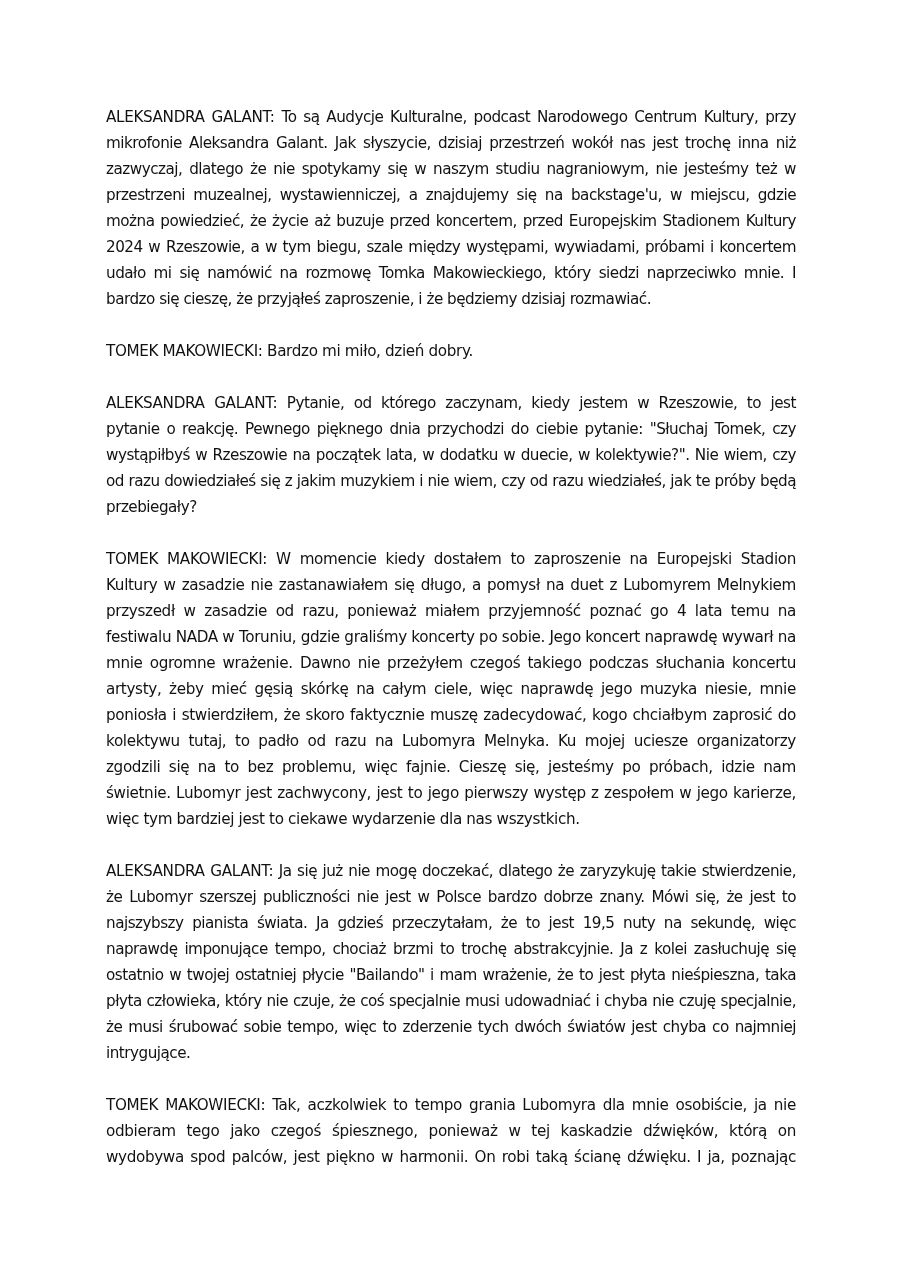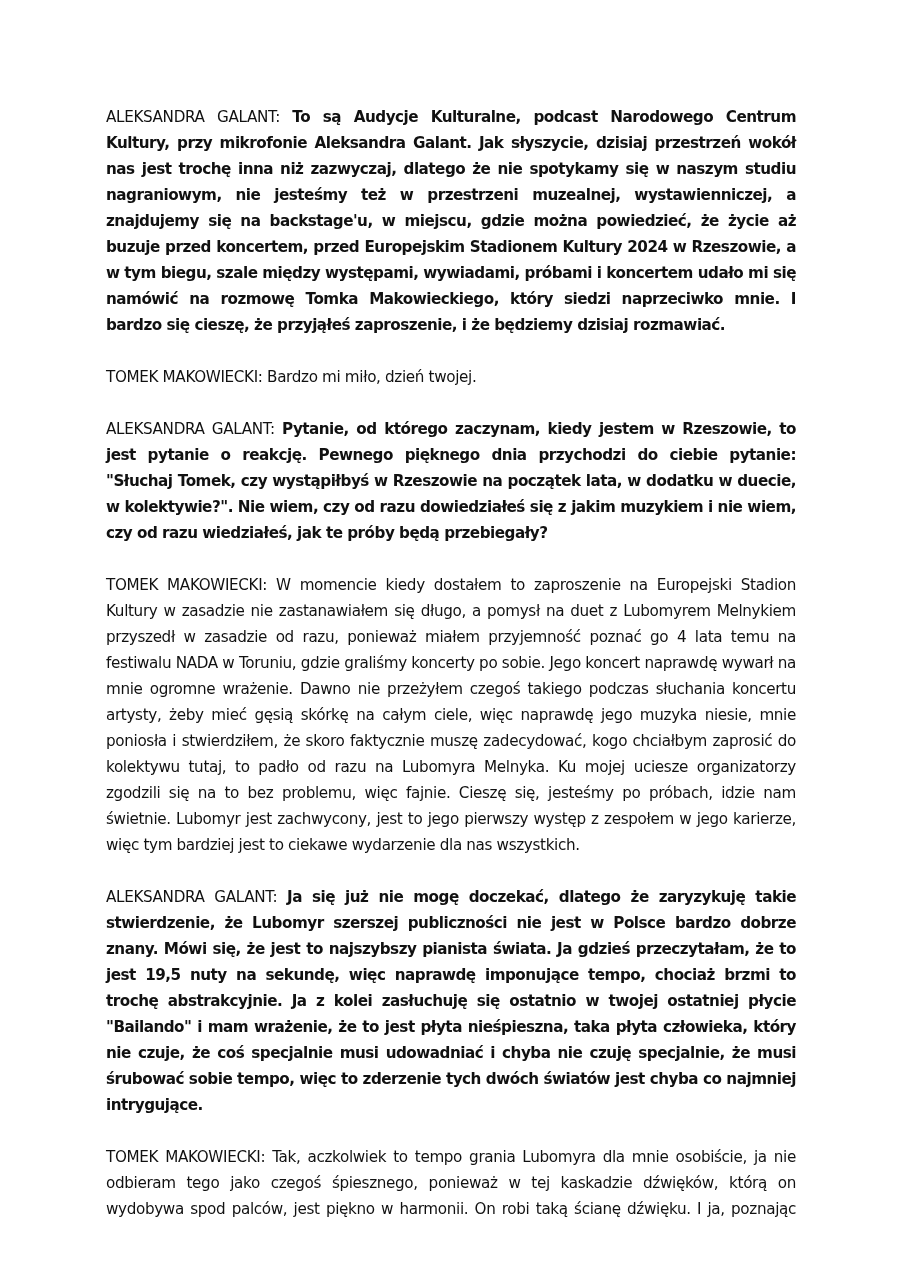--- a/index.html
+++ b/index.html
@@ -13,33 +13,33 @@
     font-size: 15.2px;
     line-height: 26px;
     color: #111111;
     letter-spacing: -0.35px;
   }
   .para {
     margin: 0 0 26px 0;
     text-align: justify;
   }
   .speaker { font-weight: normal; }
-  .para.bold .speech { font-weight: bold; letter-spacing: -0.5px; }
+  .para.bold .speech { font-weight: normal; letter-spacing: -0.5px; }
 </style>
 </head>
 <body>
 
 <div class="page">
   <p class="para bold">
     <span class="speaker">ALEKSANDRA GALANT:</span>
     <span class="speech">To są Audycje Kulturalne, podcast Narodowego Centrum Kultury, przy mikrofonie Aleksandra Galant. Jak słyszycie, dzisiaj przestrzeń wokół nas jest trochę inna niż zazwyczaj, dlatego że nie spotykamy się w naszym studiu nagraniowym, nie jesteśmy też w przestrzeni muzealnej, wystawienniczej, a znajdujemy się na backstage'u, w miejscu, gdzie można powiedzieć, że życie aż buzuje przed koncertem, przed Europejskim Stadionem Kultury 2024 w Rzeszowie, a w tym biegu, szale między występami, wywiadami, próbami i koncertem udało mi się namówić na rozmowę Tomka Makowieckiego, który siedzi naprzeciwko mnie. I bardzo się cieszę, że przyjąłeś zaproszenie, i że będziemy dzisiaj rozmawiać.</span>
   </p>
   <p class="para">
     <span class="speaker">TOMEK MAKOWIECKI:</span>
-    <span class="speech">Bardzo mi miło, dzień twojej.</span>
+    <span class="speech">Bardzo mi miło, dzień dobry.</span>
   </p>
   <p class="para bold">
     <span class="speaker">ALEKSANDRA GALANT:</span>
     <span class="speech">Pytanie, od którego zaczynam, kiedy jestem w Rzeszowie, to jest pytanie o reakcję. Pewnego pięknego dnia przychodzi do ciebie pytanie: "Słuchaj Tomek, czy wystąpiłbyś w Rzeszowie na początek lata, w dodatku w duecie, w kolektywie?". Nie wiem, czy od razu dowiedziałeś się z jakim muzykiem i nie wiem, czy od razu wiedziałeś, jak te próby będą przebiegały?</span>
   </p>
   <p class="para">
     <span class="speaker">TOMEK MAKOWIECKI:</span>
     <span class="speech">W momencie kiedy dostałem to zaproszenie na Europejski Stadion Kultury w zasadzie nie zastanawiałem się długo, a pomysł na duet z Lubomyrem Melnykiem przyszedł w zasadzie od razu, ponieważ miałem przyjemność poznać go 4 lata temu na festiwalu NADA w Toruniu, gdzie graliśmy koncerty po sobie. Jego koncert naprawdę wywarł na mnie ogromne wrażenie. Dawno nie przeżyłem czegoś takiego podczas słuchania koncertu artysty, żeby mieć gęsią skórkę na całym ciele, więc naprawdę jego muzyka niesie, mnie poniosła i stwierdziłem, że skoro faktycznie muszę zadecydować, kogo chciałbym zaprosić do kolektywu tutaj, to padło od razu na Lubomyra Melnyka. Ku mojej uciesze organizatorzy zgodzili się na to bez problemu, więc fajnie. Cieszę się, jesteśmy po próbach, idzie nam świetnie. Lubomyr jest zachwycony, jest to jego pierwszy występ z zespołem w jego karierze, więc tym bardziej jest to ciekawe wydarzenie dla nas wszystkich.</span>
   </p>
   <p class="para bold">

